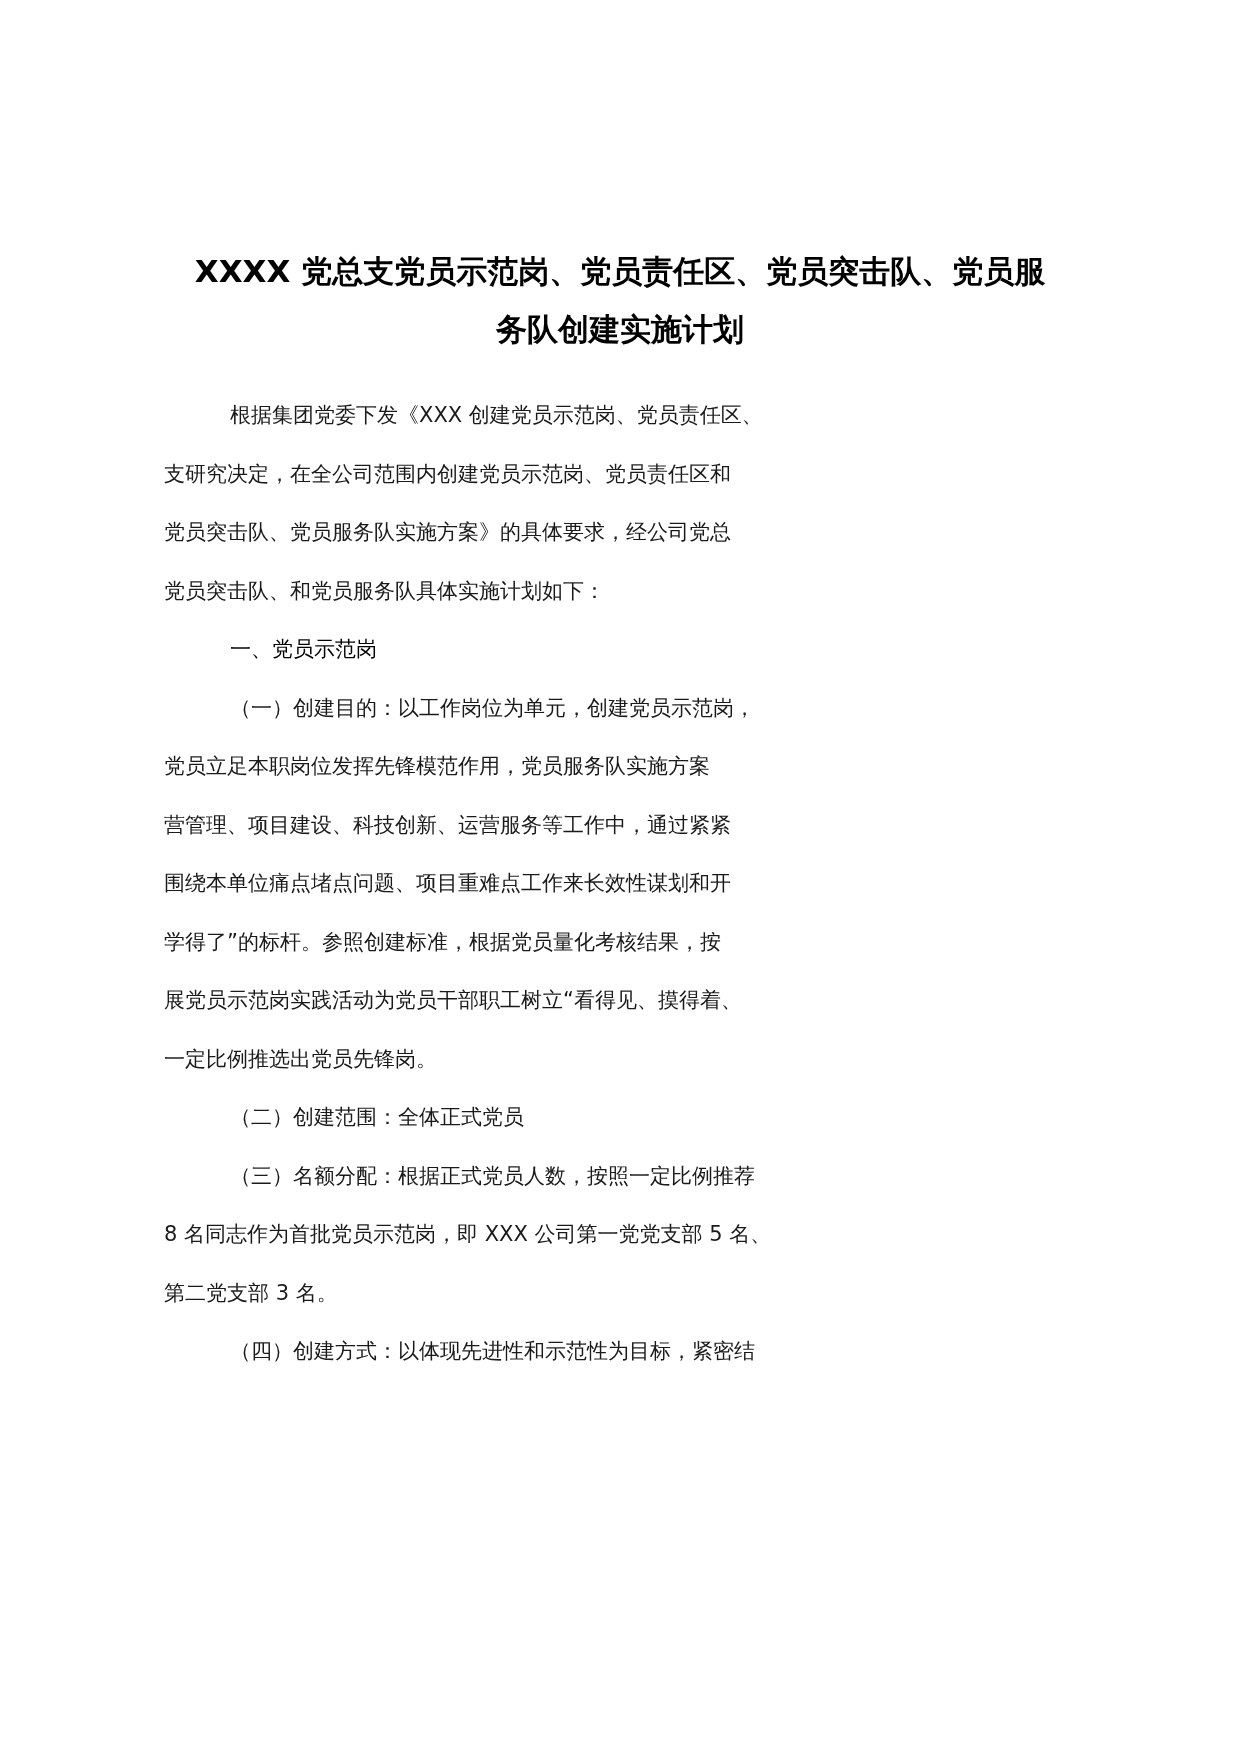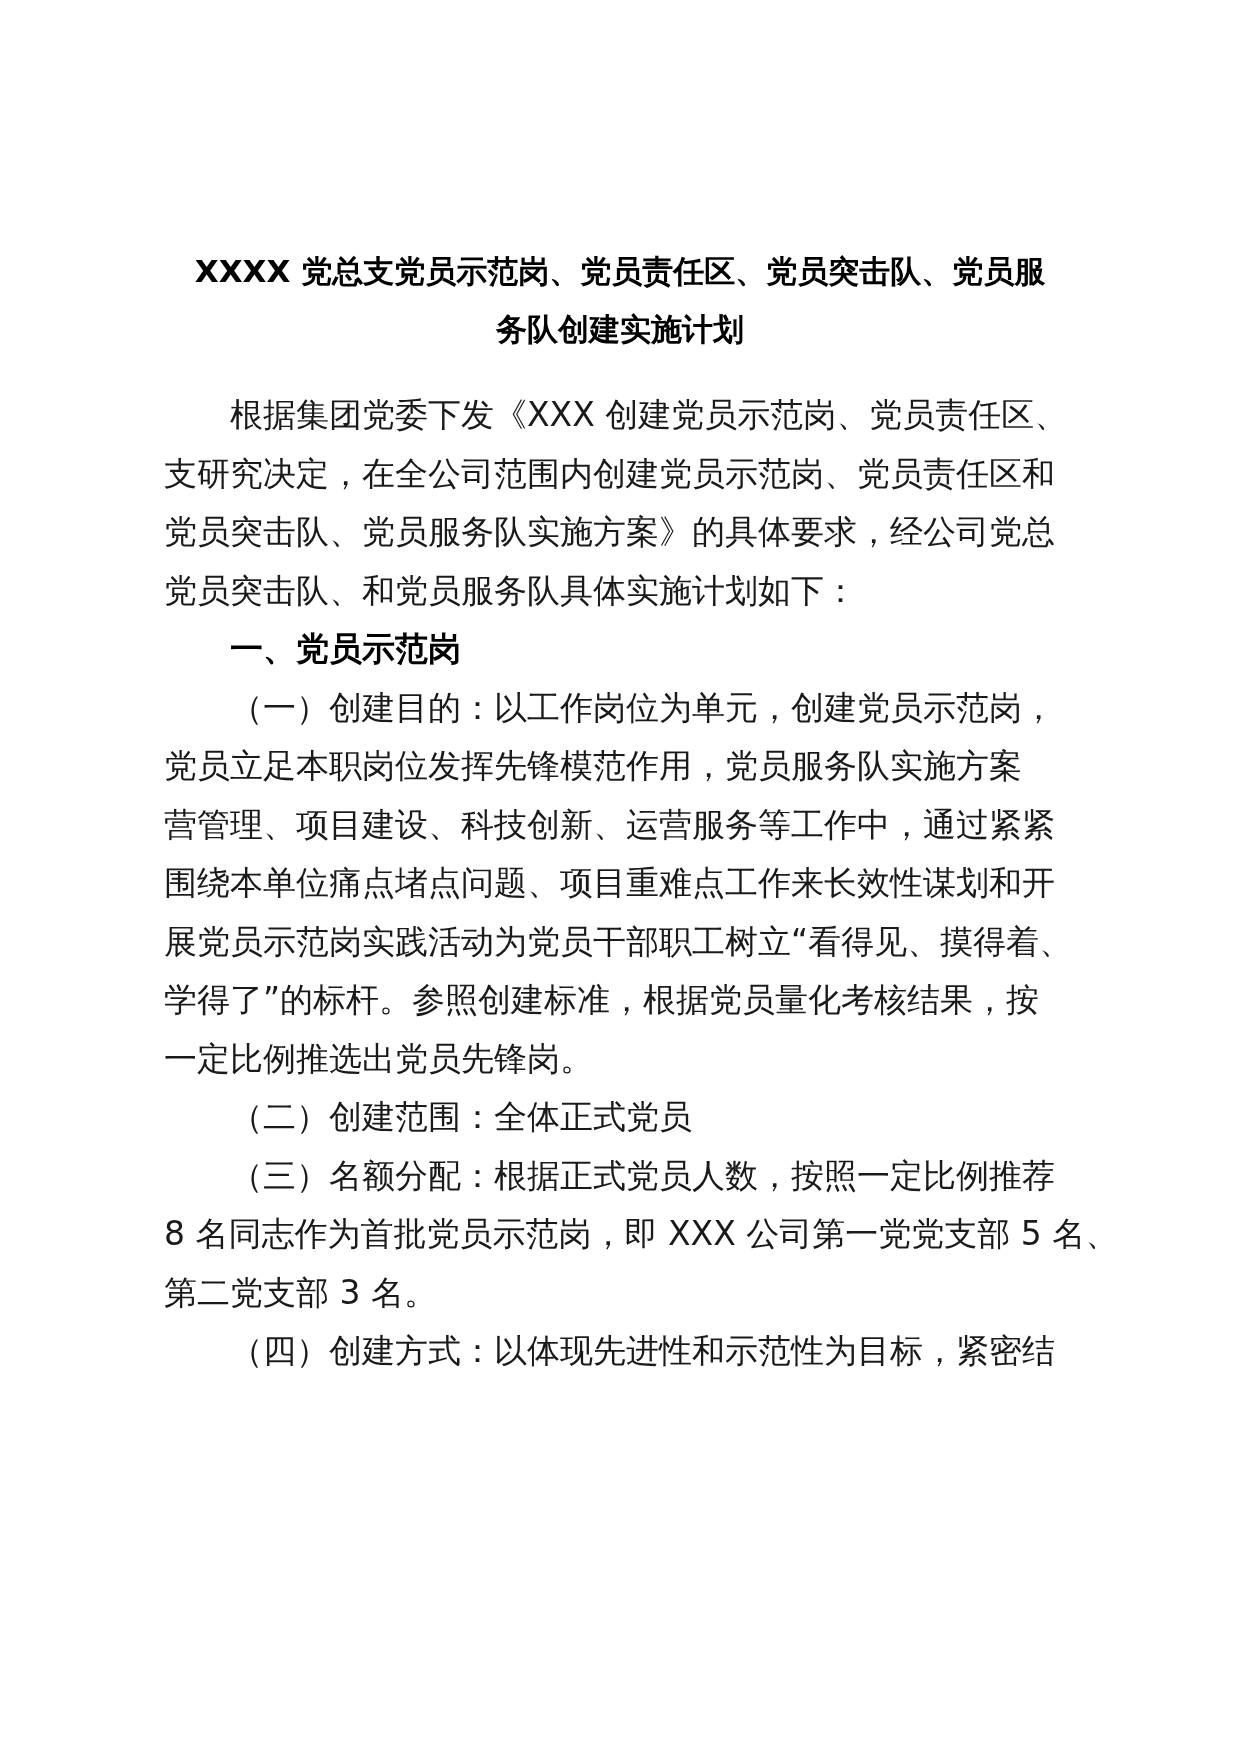--- a/index.html
+++ b/index.html
@@ -38,31 +38,31 @@
       letter-spacing: 0px;
       color: #000000;
     }
     .body-block {
       position: absolute;
       left: 164px;
       width: 920px;
       top: 386px;
     }
     .line {
-      font-size: 33px;
+      font-size: 21px;
       line-height: 58.5px;
       height: 58.5px;
       white-space: nowrap;
       color: #1a1a1a;
     }
     .indent {
       padding-left: 66px;
     }
     .heading {
-      font-weight: bold;
+      font-weight: normal;
       color: #000000;
     }
   </style>
 </head>
 <body>
 
 <div class="page">
 
   <div class="title-block">
     <div class="title-line">XXXX 党总支党员示范岗、党员责任区、党员突击队、党员服</div>
@@ -75,22 +75,22 @@
     <div class="line">支研究决定，在全公司范围内创建党员示范岗、党员责任区和</div>
     <div class="line">党员突击队、党员服务队实施方案》的具体要求，经公司党总</div>
     <div class="line">党员突击队、和党员服务队具体实施计划如下：</div>
 
     <div class="line indent heading">一、党员示范岗</div>
 
     <div class="line indent">（一）创建目的：以工作岗位为单元，创建党员示范岗，</div>
     <div class="line">党员立足本职岗位发挥先锋模范作用，党员服务队实施方案</div>
     <div class="line">营管理、项目建设、科技创新、运营服务等工作中，通过紧紧</div>
     <div class="line">围绕本单位痛点堵点问题、项目重难点工作来长效性谋划和开</div>
+    <div class="line">学得了”的标杆。参照创建标准，根据党员量化考核结果，按</div>
     <div class="line">展党员示范岗实践活动为党员干部职工树立“看得见、摸得着、</div>
-    <div class="line">学得了”的标杆。参照创建标准，根据党员量化考核结果，按</div>
     <div class="line">一定比例推选出党员先锋岗。</div>
 
     <div class="line indent">（二）创建范围：全体正式党员</div>
 
     <div class="line indent">（三）名额分配：根据正式党员人数，按照一定比例推荐</div>
     <div class="line">8 名同志作为首批党员示范岗，即 XXX 公司第一党党支部 5 名、</div>
     <div class="line">第二党支部 3 名。</div>
 
     <div class="line indent">（四）创建方式：以体现先进性和示范性为目标，紧密结</div>
   </div>

